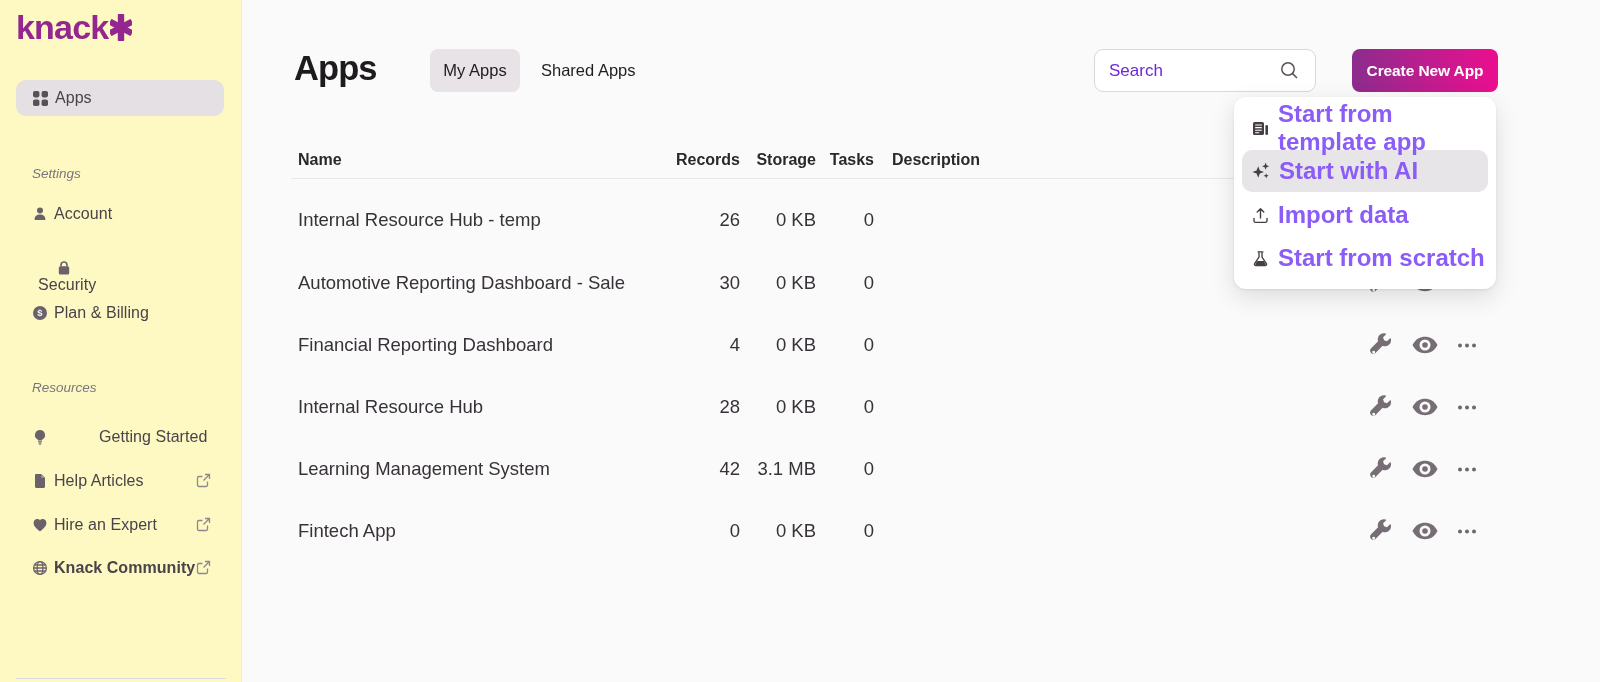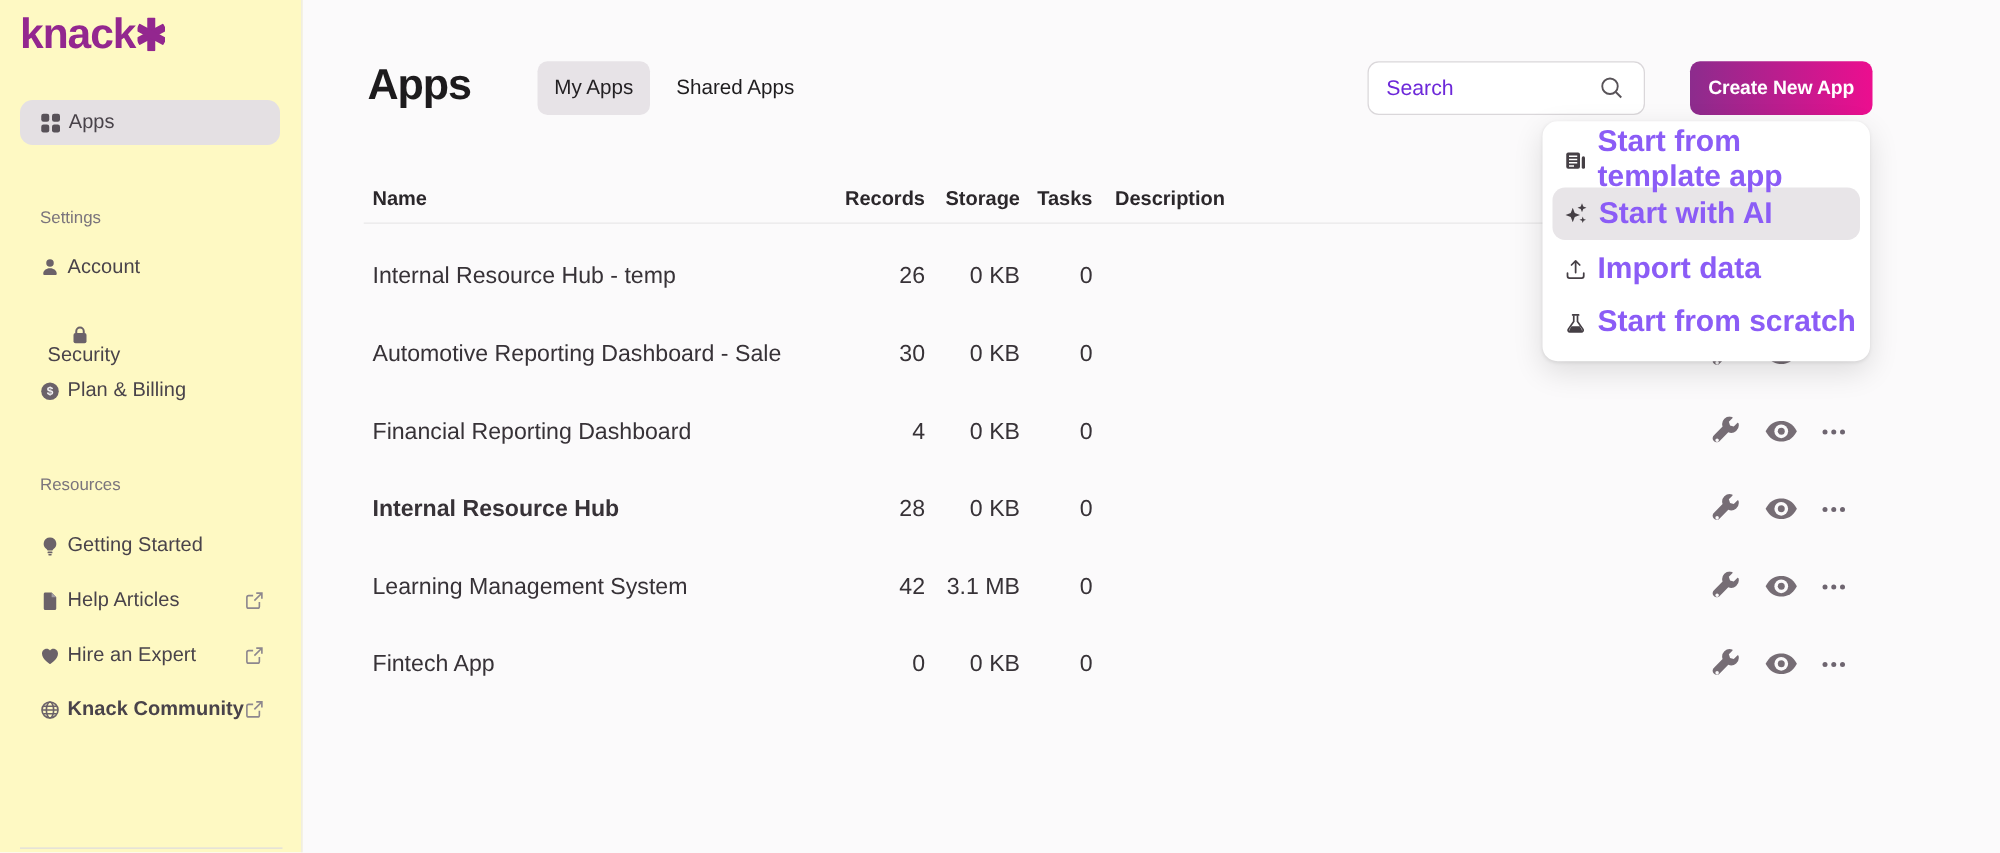--- a/index.html
+++ b/index.html
@@ -8,21 +8,21 @@
 
   
   #sidebar { position:absolute; left:0; top:0; width:242px; height:682px;
     background:#fef9c3; border-right:1px solid #eceaec; }
   #logo { position:absolute; left:16px; top:9px; }
   .navpill { position:absolute; left:16px; top:80px; width:208px; height:36px;
     background:#e4e0e3; border-radius:10px; }
   .navitem { position:absolute; display:flex; align-items:center; color:#49434a;
     font-size:16px; letter-spacing:0.05px; }
   .navitem svg { flex:0 0 auto; }
-  .navlabel { position:absolute; left:32px; font-size:13.5px; color:#7a747c; }
+  .navlabel { position:absolute; left:32px; font-size:13.5px; color:#7a747c;font-style:italic; }
   .ext { position:absolute; }
 
   
   #h1 { position:absolute; left:294px; top:49px; font-size:34.5px; font-weight:700;
     color:#1d1b1d; letter-spacing:-0.9px; }
   #tab1 { position:absolute; left:430px; top:49px; width:90px; height:43px;
     background:#e7e3e7; border-radius:8px; color:#232023; font-size:16.5px; font-weight:500;
     display:flex; align-items:center; justify-content:center; }
   #tab2 { position:absolute; left:541px; top:49px; height:43px; color:#1f1d1f;
     font-size:16.5px; font-weight:500; display:flex; align-items:center; }
@@ -97,21 +97,21 @@
   <div class="navitem" style="left:32px; top:303px; height:20px;">
     <svg width="16" height="16" viewBox="0 0 16 16">
       <circle cx="8" cy="8" r="7" fill="#6b6269"></circle>
       <text x="8" y="11.4" font-size="9.5" font-weight="bold" fill="#f4f3f4" text-anchor="middle" font-family="Liberation Sans">$</text>
     </svg>
     <span style="margin-left:6px;">Plan &amp; Billing</span>
   </div>
 
   <div class="navlabel" style="top:380px;">Resources</div>
 
-  <div class="navitem" style="left:32px; top:427px; height:20px;">
+  <div class="navitem" style="left:32px; top:427px; height:20px;gap:45px;">
     <svg width="16" height="16" viewBox="0 0 16 16" fill="#6b6269">
       <path d="M8 1a5 5 0 00-2.6 9.3c.4.3.6.7.6 1.1h4c0-.4.2-.8.6-1.1A5 5 0 008 1z"></path>
       <rect x="6" y="12.2" width="4" height="1.4" rx="0.7"></rect>
       <rect x="6.6" y="14.2" width="2.8" height="1.2" rx="0.6"></rect>
     </svg>
     <span style="margin-left:6px;">Getting Started</span>
   </div>
   <div class="navitem" style="left:32px; top:471px; height:20px;">
     <svg width="16" height="16" viewBox="0 0 16 16" fill="#6b6269">
       <path d="M3 2.2C3 1.5 3.5 1 4.2 1h5.1L13 4.7v9.1c0 .7-.5 1.2-1.2 1.2H4.2c-.7 0-1.2-.5-1.2-1.2z"></path>
@@ -177,21 +177,21 @@
 <div class="cell" style="left:298px; top:273px;">Automotive Reporting Dashboard - Sale</div>
 <div class="cell num" style="left:640px; top:273px; width:100px;">30</div>
 <div class="cell num" style="left:716px; top:273px; width:100px;">0 KB</div>
 <div class="cell num" style="left:774px; top:273px; width:100px;">0</div>
 
 <div class="cell" style="left:298px; top:335px;">Financial Reporting Dashboard</div>
 <div class="cell num" style="left:640px; top:335px; width:100px;">4</div>
 <div class="cell num" style="left:716px; top:335px; width:100px;">0 KB</div>
 <div class="cell num" style="left:774px; top:335px; width:100px;">0</div>
 
-<div class="cell" style="left:298px; top:397px;font-weight:bold;">Internal Resource Hub</div>
+<div class="cell" style="left:298px; top:397px;">Internal Resource Hub</div>
 <div class="cell num" style="left:640px; top:397px; width:100px;">28</div>
 <div class="cell num" style="left:716px; top:397px; width:100px;">0 KB</div>
 <div class="cell num" style="left:774px; top:397px; width:100px;">0</div>
 
 <div class="cell" style="left:298px; top:459px;">Learning Management System</div>
 <div class="cell num" style="left:640px; top:459px; width:100px;">42</div>
 <div class="cell num" style="left:716px; top:459px; width:100px;">3.1 MB</div>
 <div class="cell num" style="left:774px; top:459px; width:100px;">0</div>
 
 <div class="cell" style="left:298px; top:521px;">Fintech App</div>

